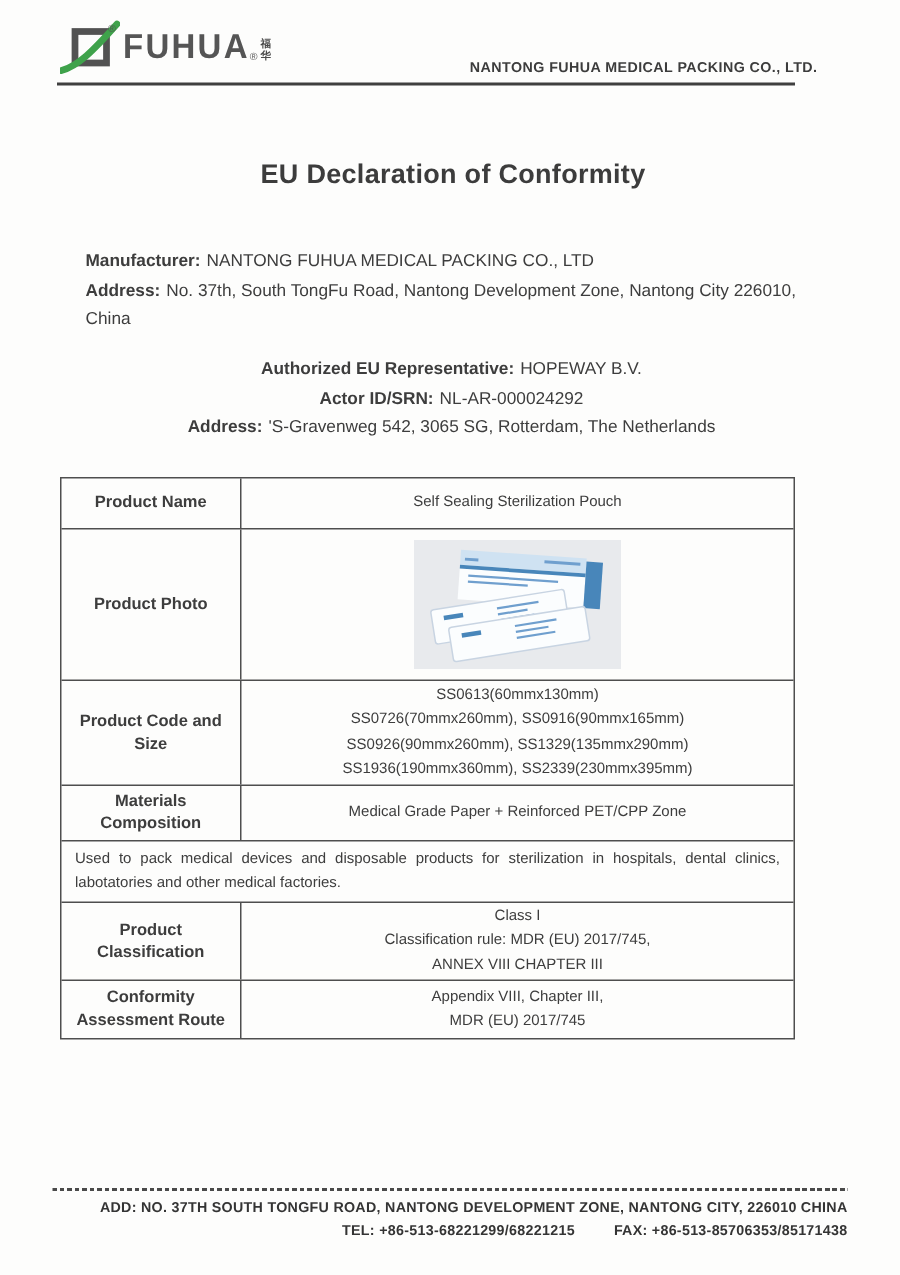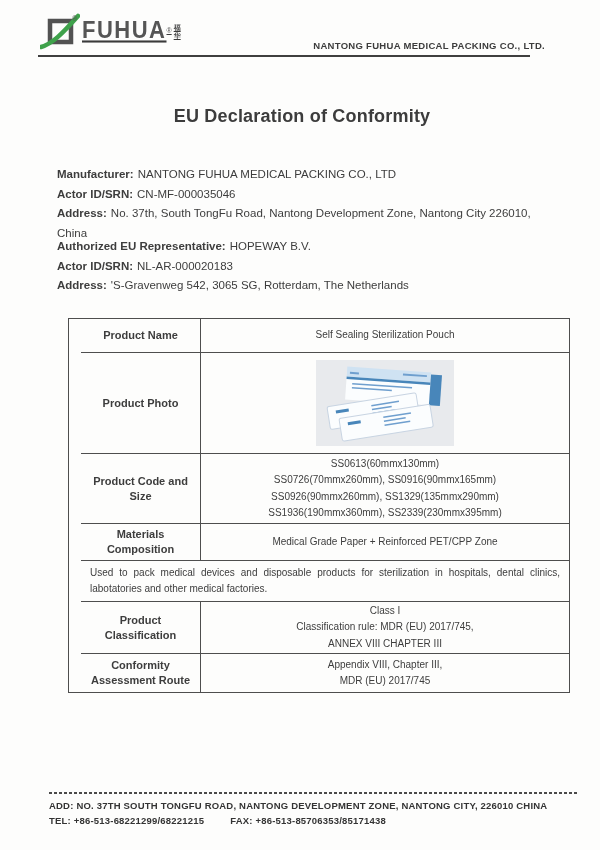--- a/index.html
+++ b/index.html
@@ -9,21 +9,21 @@
     font-family:"Liberation Sans", sans-serif;
     color:#3a3a3a;
     position:relative;
     overflow:hidden;
   }
   .page{position:absolute;inset:0;background:#fdfdfc;}
 
   
   .logo{position:absolute;left:40px;top:13px;display:flex;align-items:flex-start;}
   .logo-icon{display:block;}
-  .brand-wrap{display:flex;align-items:center;margin-left:2px;margin-top:7px;text-decoration:underline;}
+  .brand-wrap{display:flex;align-items:flex-end;margin-left:2px;margin-top:7px;}
   .brand-text{
     font-size:22px;font-weight:bold;color:#555;
     letter-spacing:1.5px;line-height:1;
     transform:scaleY(1.05);
   }
   .reg-mark{font-size:7px;color:#555;line-height:1;margin-top:-1px;}
   .brand-cn{
     font-size:7px;color:#4a4a4a;width:9px;line-height:8px;
     margin-left:2px;margin-top:1px;display:inline-block;
     word-break:break-all;font-weight:bold;
@@ -40,28 +40,27 @@
   
   .doc-title{
     position:absolute;left:0;top:104px;width:100%;
     text-align:center;font-size:18px;font-weight:bold;color:#3c3c3c;
     letter-spacing:.2px;margin:2px;
   }
 
   
   .info-block{position:absolute;left:57px;width:488px;font-size:11.5px;line-height:19.5px;color:#3d3d3d;}
   .info-block.mfr{top:165px;}
-  .info-block.rep{top:237px;}
+  .info-block.rep{top:237px;text-align:center;}
   .info-line .lbl{font-weight:bold;margin-right:4px;}
 
   
   .conf-table{
-    position:absolute;left:68px;top:318px;width:488px;
+    position:absolute;left:40px;top:318px;width:488px;
     border:1px solid #4e4e4e;
-    padding-left:12px;
   }
   .trow{display:flex;border-bottom:1px solid #4e4e4e;}
   .trow:last-child{border-bottom:none;}
   .tcell-l{
     width:120px;flex:0 0 120px;border-right:1px solid #4e4e4e;
     display:flex;align-items:center;justify-content:center;
     text-align:center;font-weight:bold;font-size:11px;line-height:15px;
     padding:2px 8px;box-sizing:border-box;color:#3d3d3d;
   }
   .tcell-r{
@@ -74,21 +73,21 @@
   .r-photo{height:100px;}
   .r-code{height:69px;}
   .r-mat{height:36px;}
   .r-udi{height:31px;}
   .r-use{height:40px;}
   .r-class{height:51px;}
   .r-route{height:38px;}
 
   
   .footer{
-    position:absolute;left:49px;top:792px;width:530px;text-align:left;
+    position:absolute;left:35px;top:792px;width:530px;text-align:right;
   }
   .footer-rule{
     height:2px;width:100%;
     background:repeating-linear-gradient(90deg,#4a4a4a 0 3px,transparent 3px 5px);
     margin-bottom:4px;
   }
   .footer-line{font-size:9.5px;font-weight:bold;color:#343434;line-height:15px;letter-spacing:.2px;}
   .footer-line .gap{display:inline-block;width:26px;}
 </style>
 </head>
@@ -111,33 +110,30 @@
   <div class="company-name">NANTONG FUHUA MEDICAL PACKING CO., LTD.</div>
   <div class="header-rule"></div>
 
   <h1 class="doc-title">EU Declaration of Conformity</h1>
 
   <section class="info-block mfr">
     <div class="info-line">
       <span class="lbl">Manufacturer:</span><span>NANTONG FUHUA MEDICAL PACKING CO., LTD</span>
     </div>
     <div class="info-line">
-      <span class="lbl">Actor ID/SRN:</span><span>CN-MF-000035046</span>
-    </div>
-    <div class="info-line">
       <span class="lbl">Address:</span><span>No. 37th, South TongFu Road, Nantong Development Zone, Nantong City 226010, China</span>
     </div>
   </section>
 
   <section class="info-block rep">
     <div class="info-line">
       <span class="lbl">Authorized EU Representative:</span><span>HOPEWAY B.V.</span>
     </div>
     <div class="info-line">
-      <span class="lbl">Actor ID/SRN:</span><span>NL-AR-000020183</span>
+      <span class="lbl">Actor ID/SRN:</span><span>NL-AR-000024292</span>
     </div>
     <div class="info-line">
       <span class="lbl">Address:</span><span>'S-Gravenweg 542, 3065 SG, Rotterdam, The Netherlands</span>
     </div>
   </section>
 
   <div class="conf-table">
 
     <div class="trow r-name">
       <div class="tcell-l">Product Name</div>

